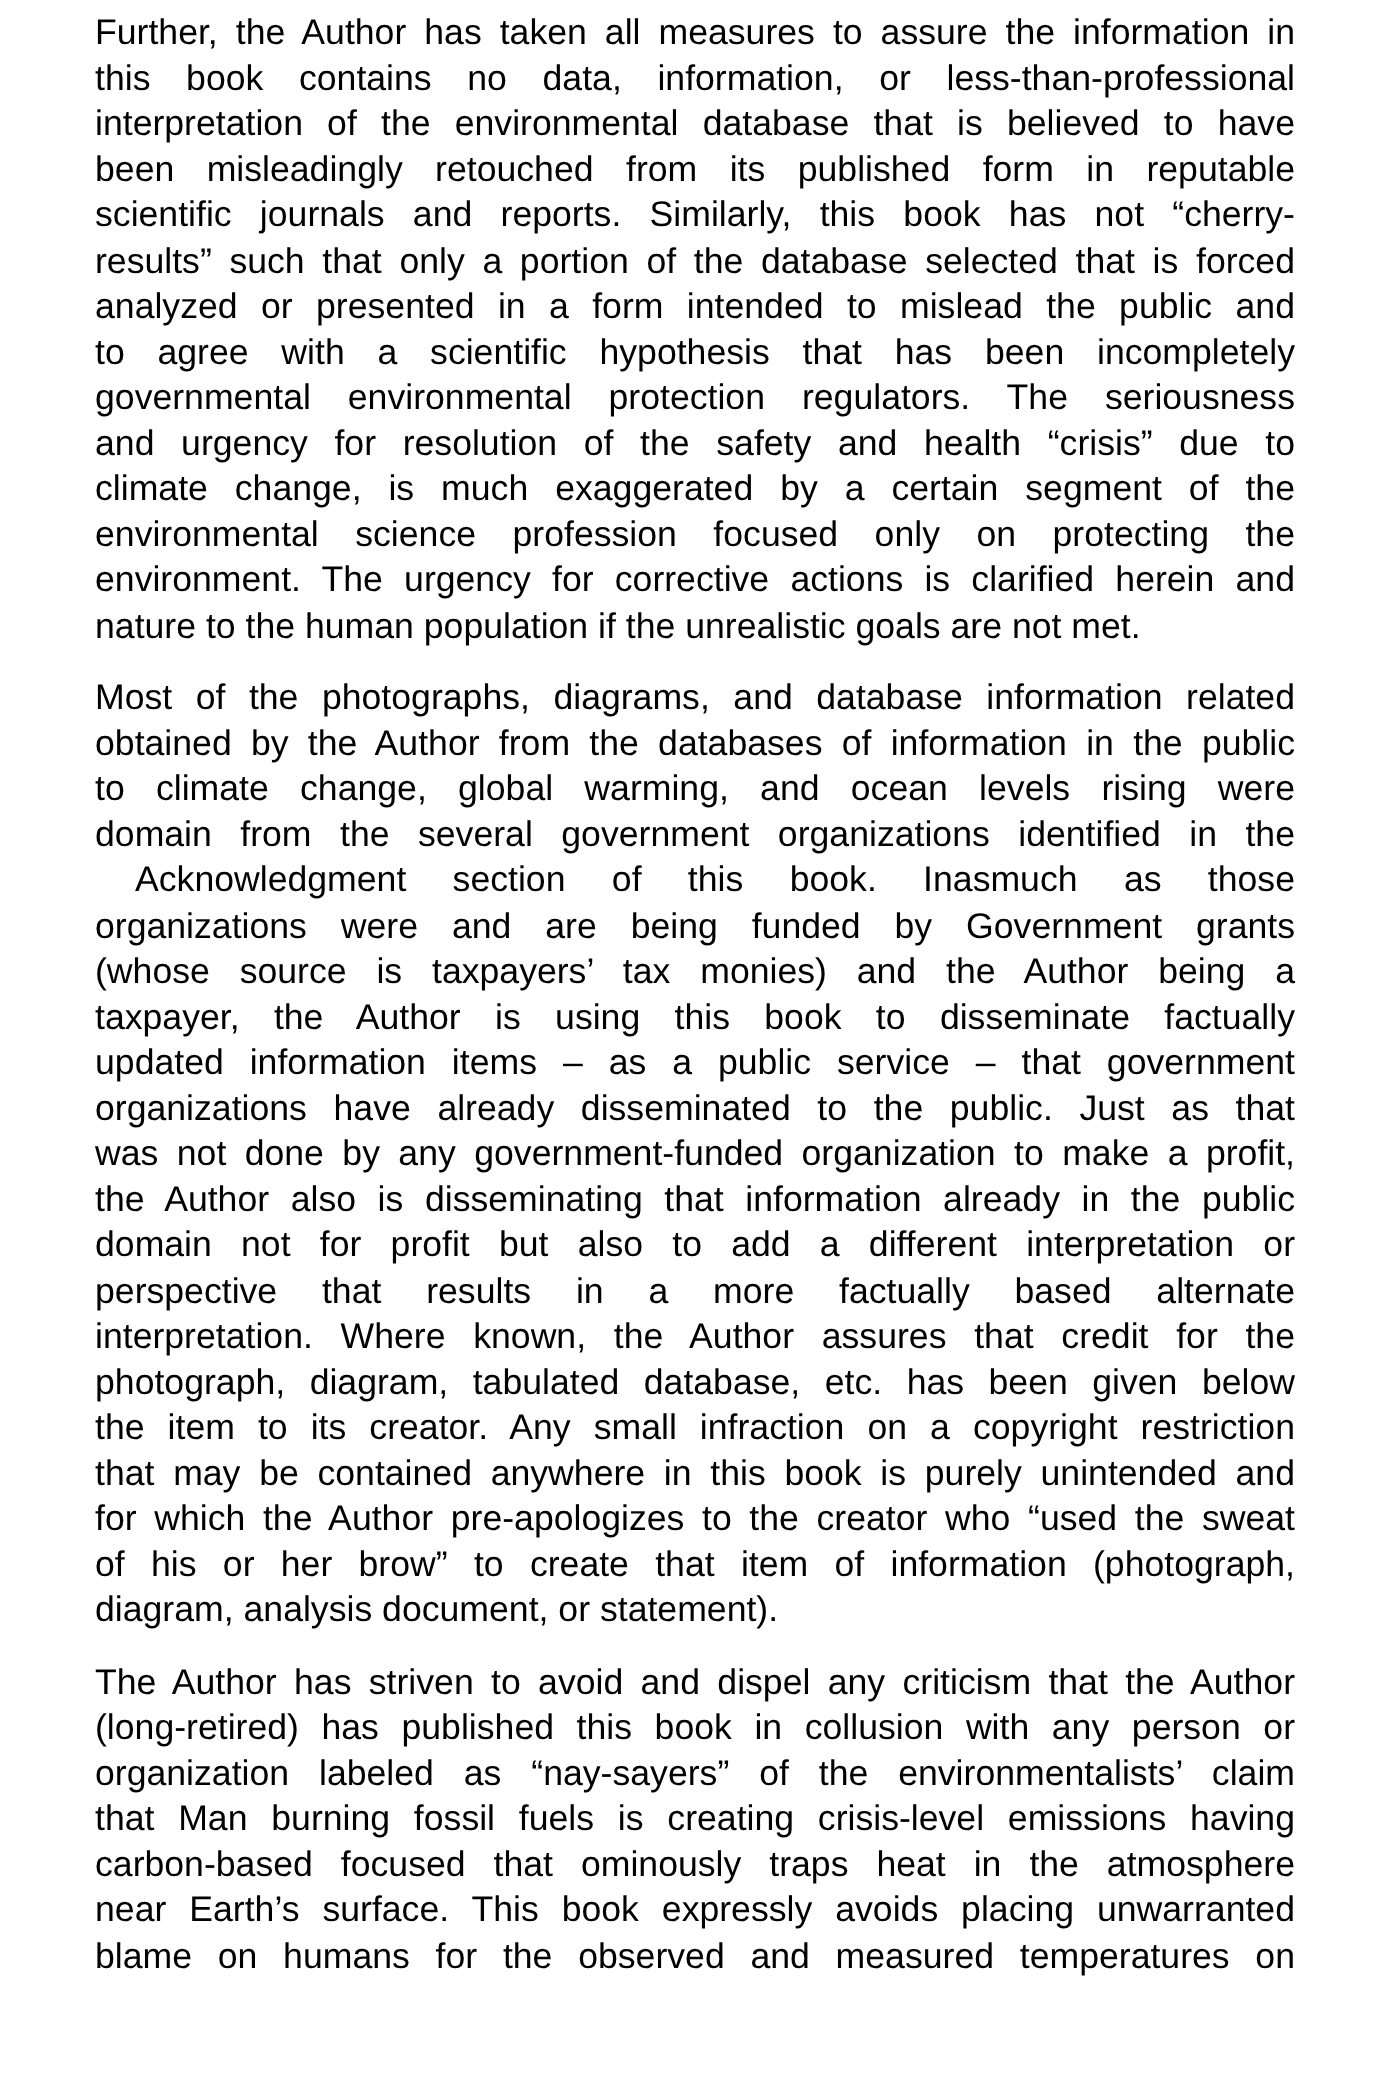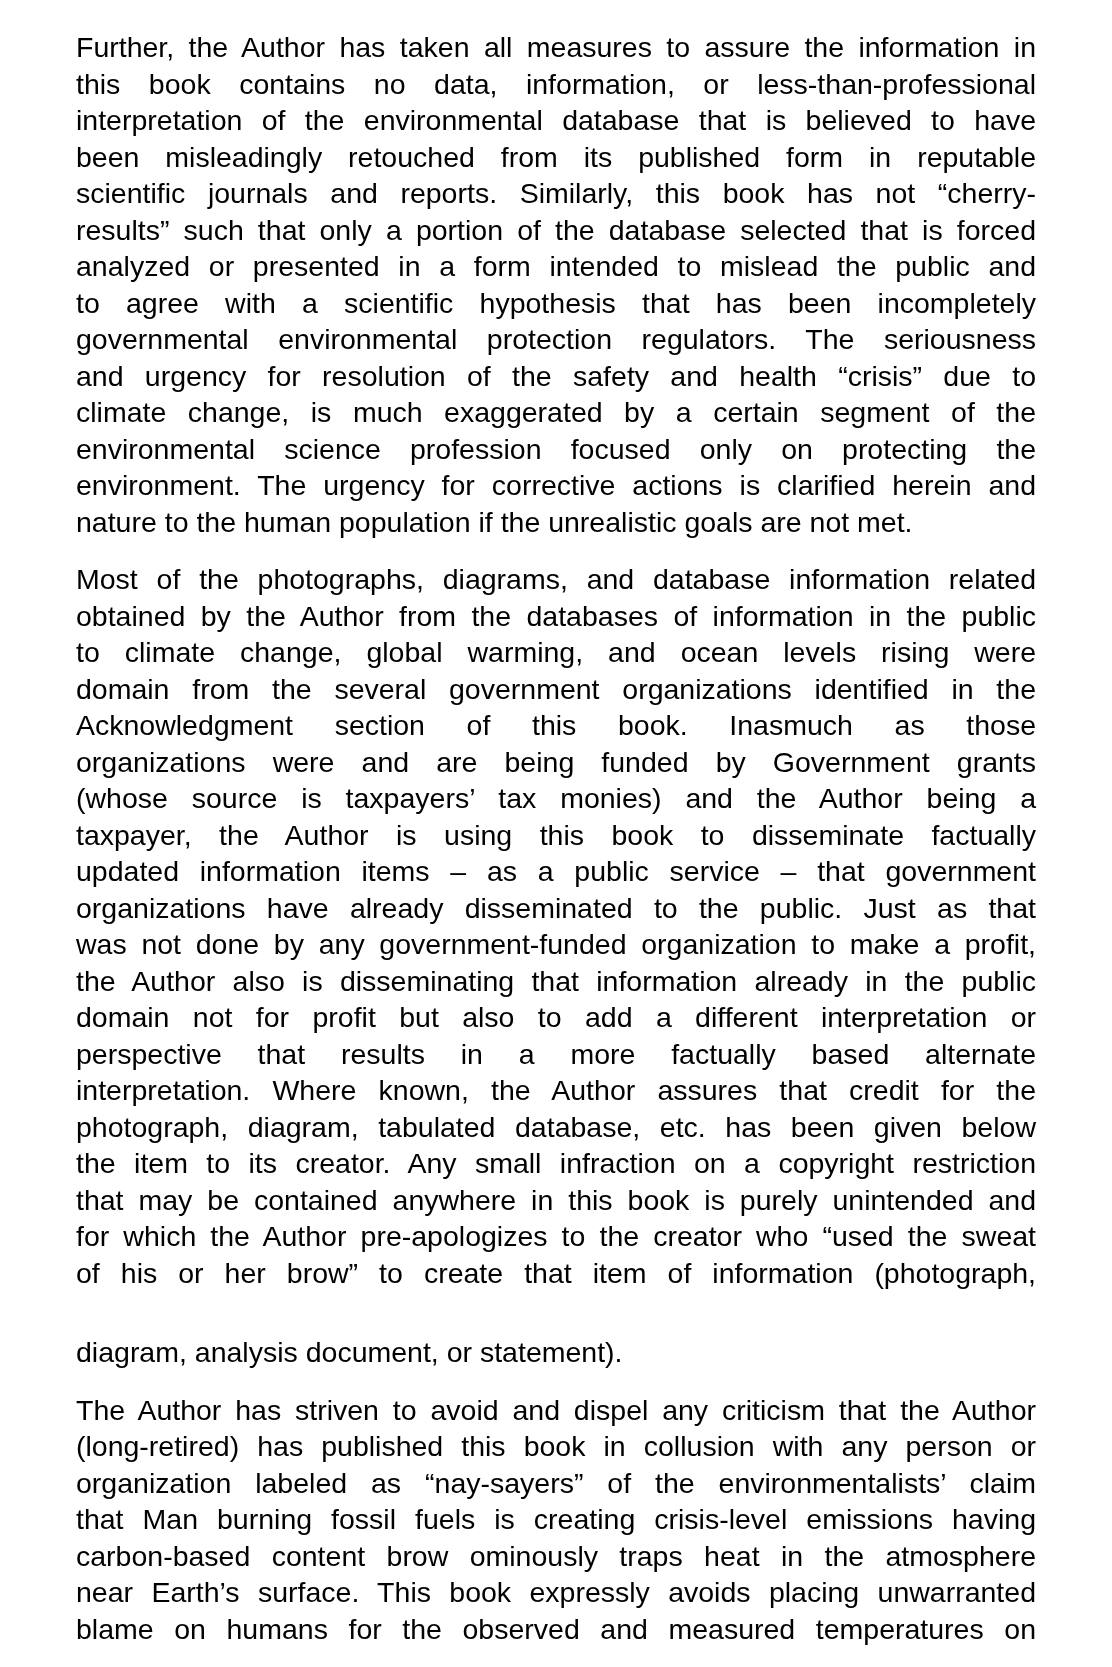--- a/index.html
+++ b/index.html
@@ -11,21 +11,21 @@
     width: 1112px;
     height: 1667px;
     overflow: hidden;
     position: relative;
     font-family: "Liberation Sans", sans-serif;
     color: #000000;
   }
   .page {
     position: absolute;
     left: 76px;
-    top: 29px;
+    top: 8px;
     width: 960px;
   }
   .para {
     margin: 0 0 21px 0;
   }
   .line {
     display: block;
     font-size: 28.5px;
     line-height: 36.5px;
     height: 36.5px;
@@ -57,40 +57,40 @@
       <span class="line" style="white-space: normal;">climate change, is much exaggerated by a certain segment of the</span>
       <span class="line" style="white-space: normal;">environmental science profession focused only on protecting the</span>
       <span class="line" style="white-space: normal;">environment. The urgency for corrective actions is clarified herein and</span>
       <span class="line last" style="white-space: normal;">nature to the human population if the unrealistic goals are not met.</span>
     </div>
     <div class="para">
       <span class="line" style="white-space: normal;">Most of the photographs, diagrams, and database information related</span>
       <span class="line" style="white-space: normal;">obtained by the Author from the databases of information in the public</span>
       <span class="line" style="white-space: normal;">to climate change, global warming, and ocean levels rising were</span>
       <span class="line" style="white-space: normal;">domain from the several government organizations identified in the</span>
-      <span class="line" style="white-space: normal;">Acknowledgment section of this book. Inasmuch as those</span>
+      <span class="line" style="white-space: normal; margin-left: 32px;">Acknowledgment section of this book. Inasmuch as those</span>
       <span class="line" style="white-space: normal;">organizations were and are being funded by Government grants</span>
       <span class="line" style="white-space: normal;">(whose source is taxpayers’ tax monies) and the Author being a</span>
       <span class="line" style="white-space: normal;">taxpayer, the Author is using this book to disseminate factually</span>
       <span class="line" style="white-space: normal;">updated information items – as a public service – that government</span>
       <span class="line" style="white-space: normal;">organizations have already disseminated to the public. Just as that</span>
       <span class="line" style="white-space: normal;">was not done by any government-funded organization to make a profit,</span>
       <span class="line" style="white-space: normal;">the Author also is disseminating that information already in the public</span>
       <span class="line" style="white-space: normal;">domain not for profit but also to add a different interpretation or</span>
       <span class="line" style="white-space: normal;">perspective that results in a more factually based alternate</span>
       <span class="line" style="white-space: normal;">interpretation. Where known, the Author assures that credit for the</span>
       <span class="line" style="white-space: normal;">photograph, diagram, tabulated database, etc. has been given below</span>
       <span class="line" style="white-space: normal;">the item to its creator. Any small infraction on a copyright restriction</span>
       <span class="line" style="white-space: normal;">that may be contained anywhere in this book is purely unintended and</span>
       <span class="line" style="white-space: normal;">for which the Author pre-apologizes to the creator who “used the sweat</span>
       <span class="line" style="white-space: normal;">of his or her brow” to create that item of information (photograph,</span>
-      <span class="line last" style="white-space: normal; margin-top: 43px;">diagram, analysis document, or statement).</span>
+      <span class="line last" style="white-space: normal;">diagram, analysis document, or statement).</span>
     </div>
     <div class="para">
       <span class="line" style="white-space: normal;">The Author has striven to avoid and dispel any criticism that the Author</span>
       <span class="line" style="white-space: normal;">(long-retired) has published this book in collusion with any person or</span>
       <span class="line" style="white-space: normal;">organization labeled as “nay-sayers” of the environmentalists’ claim</span>
       <span class="line" style="white-space: normal;">that Man burning fossil fuels is creating crisis-level emissions having</span>
-      <span class="line" style="white-space: normal;">carbon-based content brow ominously traps heat in the atmosphere</span>
+      <span class="line" style="white-space: normal;">carbon-based focused that ominously traps heat in the atmosphere</span>
       <span class="line" style="white-space: normal;">near Earth’s surface. This book expressly avoids placing unwarranted</span>
       <span class="line" style="white-space: normal;">blame on humans for the observed and measured temperatures on</span>
     </div>
   </div>
 
 </body></html>

